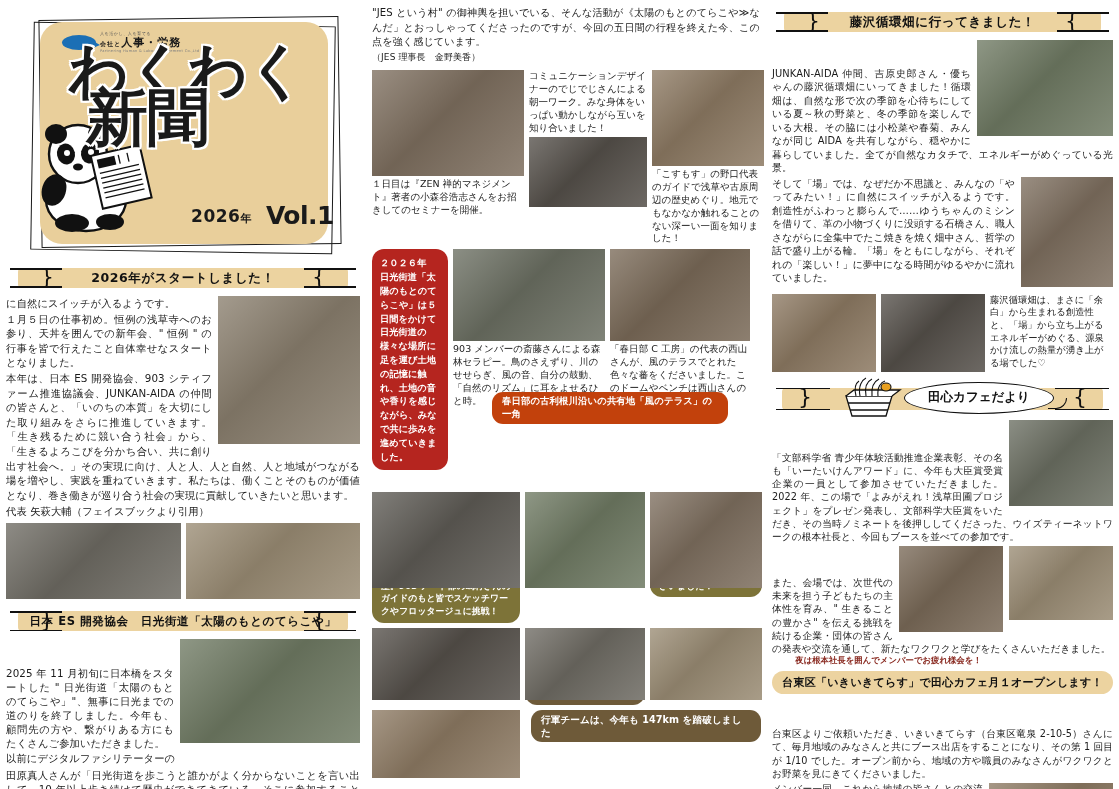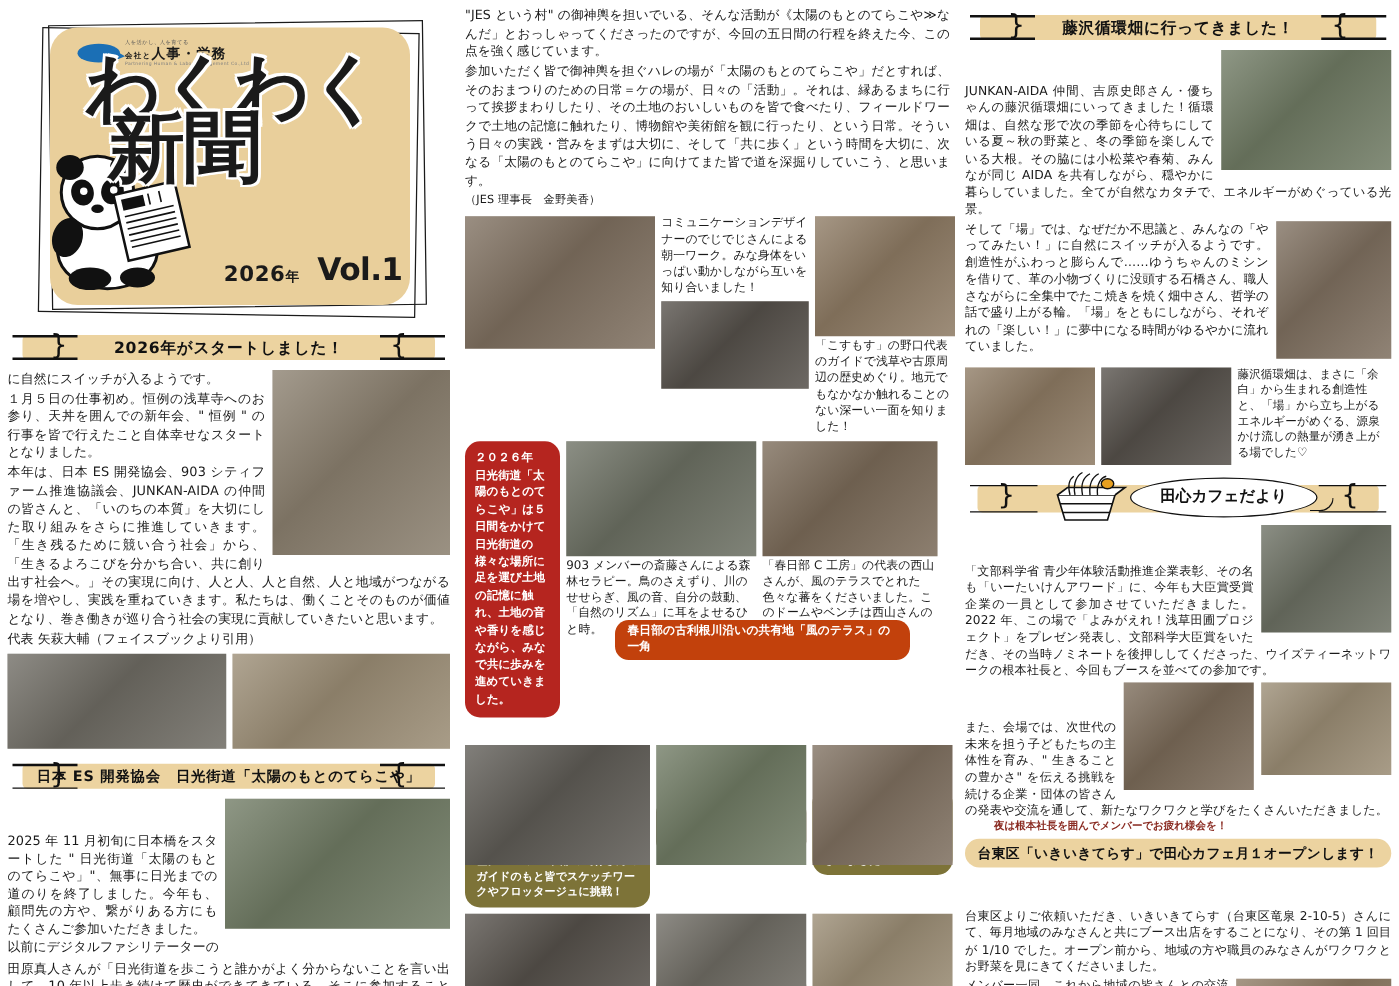--- a/index.html
+++ b/index.html
@@ -67,22 +67,22 @@
     font-family: "DejaVu Sans", sans-serif;
     font-weight: 900;
     color: #1a1a1a;
     line-height: .88;
     text-shadow: 2px 0 0 #fff, -2px 0 0 #fff, 0 2px 0 #fff, 0 -2px 0 #fff,
                  2px 2px 0 #fff, -2px -2px 0 #fff, 2px -2px 0 #fff, -2px 2px 0 #fff;
   }
   .mast-title .l1 { font-size: 60px; letter-spacing: -2px; display:block; }
   .mast-title .l2 { font-size: 62px; letter-spacing: -1px; display:block; margin-left:18px; margin-top:-6px;}
   .mast-meta {
-    position: absolute; right: 42px; bottom: 30px;
-    display: flex; align-items: flex-end; gap: 14px;
+    position: absolute; right: 30px; bottom: 30px;
+    display: flex; align-items: center; gap: 14px;
     color: #1a1a1a; font-weight: 900;
   }
   .mast-meta .year { font-size: 17px; letter-spacing: .5px; }
   .mast-meta .year .k { font-size: 11px; }
   .mast-meta .vol  { font-size: 25px; letter-spacing: -.5px; }
 
   
   .panda { position:absolute; left: 20px; top: 104px; width: 132px; height: 124px; }
 
   
@@ -278,27 +278,27 @@
       <p>以前にデジタルファシリテーターの</p>
     </div>
     <div class="clr"></div>
     <div class="bodytext tight" style="margin-top:2px;">田原真人さんが「日光街道を歩こうと誰かがよく分からないことを言い出して、10 年以上歩き続けて歴史ができてきている。そこに参加することで、</div>
   </div>
 
   <div class="col col-mid">
 
     <div class="bodytext" style="font-size:10.1px;line-height:1.45;">
       <p>"JES という村" の御神輿を担いでいる、そんな活動が《太陽のもとのてらこや≫なんだ」とおっしゃってくださったのですが、今回の五日間の行程を終えた今、この点を強く感じています。</p>
-      <p>参加いただく皆で御神輿を担ぐハレの場が「太陽のもとのてらこや」だとすれば、そのおまつりのための日常＝ケの場が、日々の「活動」。それは、縁あるまちに行って挨拶まわりしたり、その土地のおいしいものを皆で食べたり、フィールドワークで土地の記憶に触れたり、博物館や美術館を観に行ったり、という日常。そういう日々の実践・営みをまずは大切に、そして「共に歩く」という時間を大切に、次なる「太陽のもとのてらこや」に向けてまた皆で道を深掘りしていこう、と思います。</p>
       <p style="font-size:9px;">（JES 理事長　金野美香）</p>
     </div>
 
     <div class="row" style="margin-top:6px;">
       <div style="width:152px;">
         <div class="ph p5" style="width:152px;height:106px;"></div>
+        <div class="caption-plain" style="margin-top:2px;">１日目は『ZEN 禅的マネジメント』著者の小森谷浩志さんをお招きしてのセミナーを開催。</div>
       </div>
       <div style="width:118px;">
         <div class="caption-plain">コミュニケーションデザイナーのでじでじさんによる朝一ワーク。みな身体をいっぱい動かしながら互いを知り合いました！</div>
         <div class="ph p6" style="width:118px;height:70px;margin-top:3px;"></div>
       </div>
       <div style="width:112px;">
         <div class="ph p7" style="width:112px;height:96px;"></div>
         <div class="caption-plain" style="margin-top:2px;">「こすもす」の野口代表のガイドで浅草や古原周辺の歴史めぐり。地元でもなかなか触れることのない深ーい一面を知りました！</div>
       </div>
     </div>

